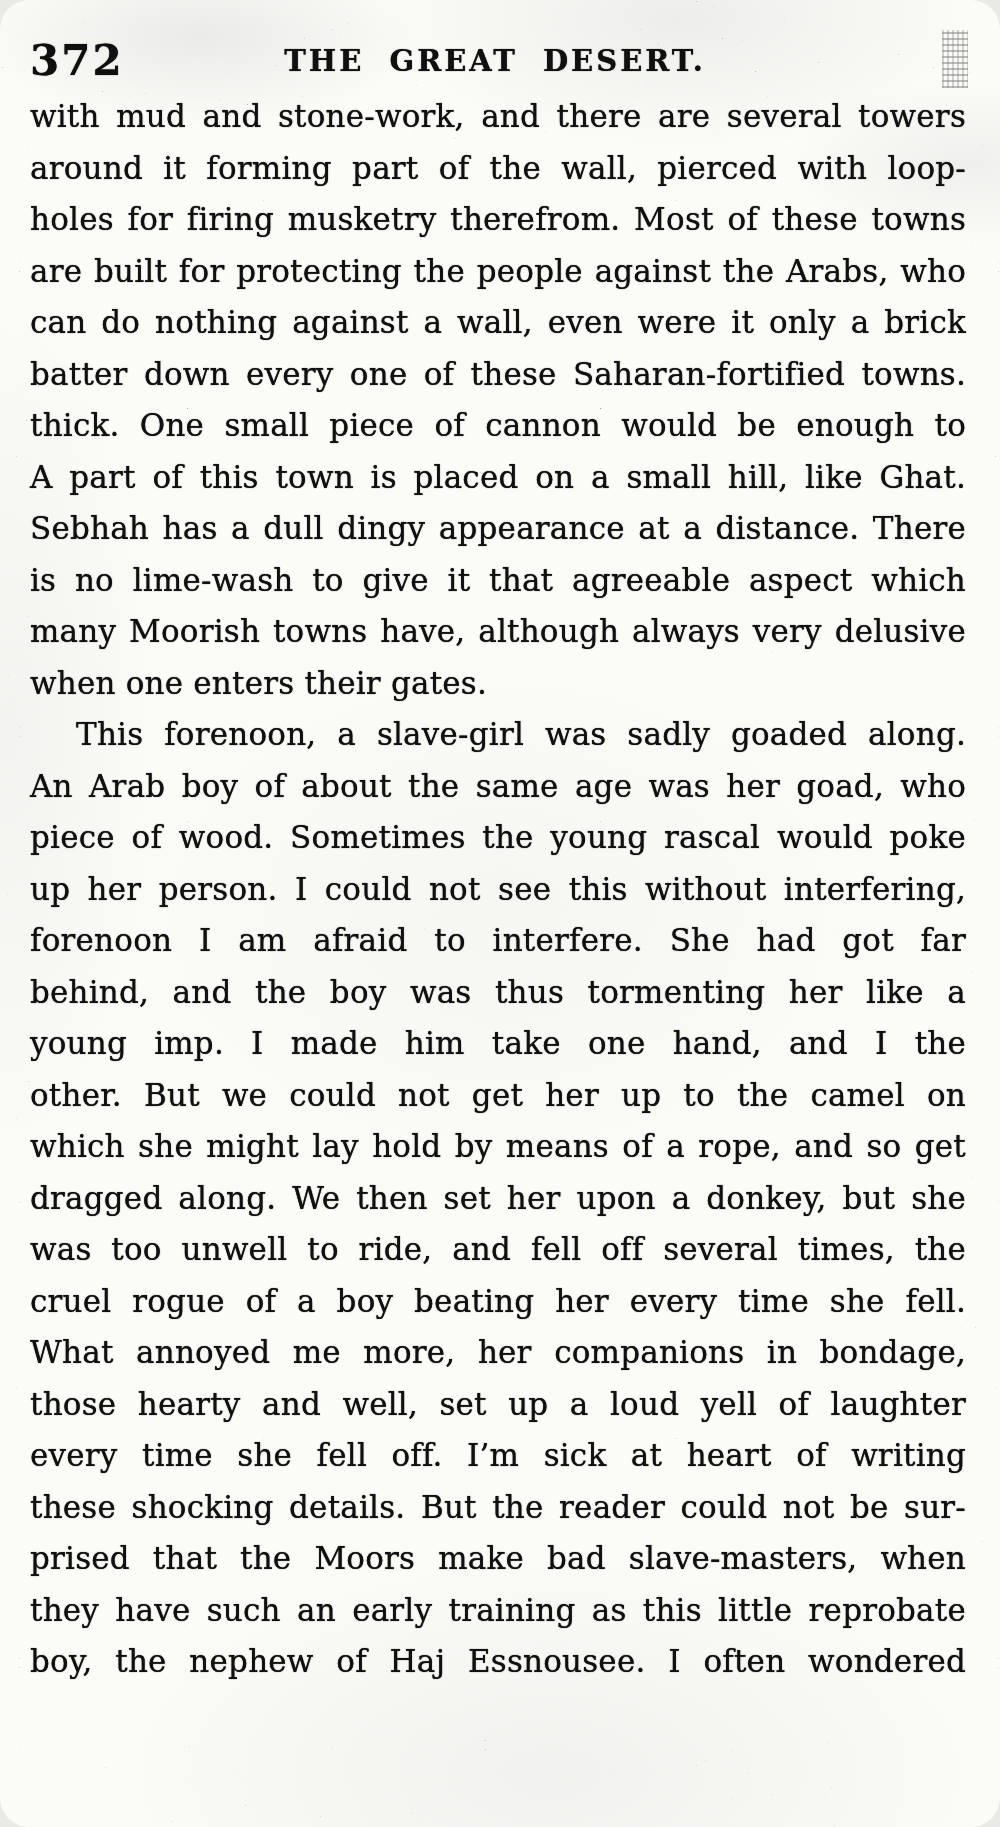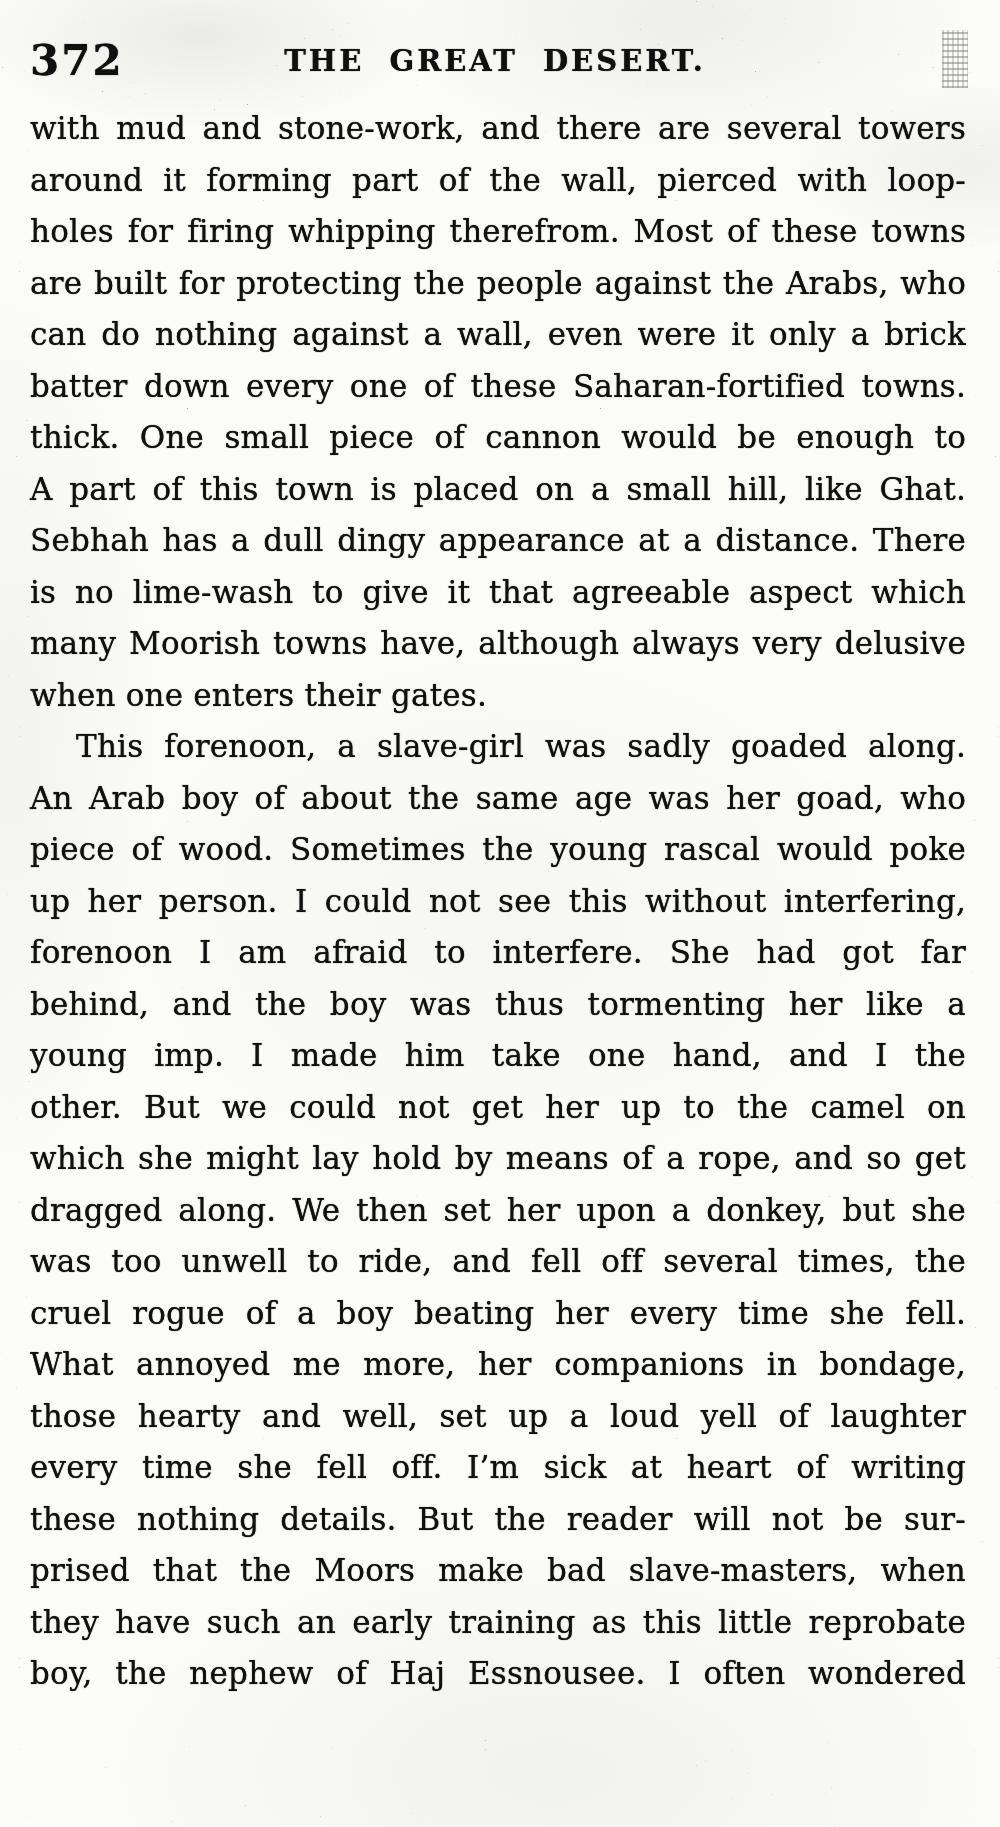--- a/index.html
+++ b/index.html
@@ -16,20 +16,21 @@
     background-color: #fbfbf8;
     background-image:
       radial-gradient(ellipse 320px 130px at 20% 2%, rgba(90,90,90,0.10), transparent 70%),
       radial-gradient(ellipse 420px 190px at 68% 1%, rgba(100,100,100,0.09), transparent 70%),
       radial-gradient(ellipse 260px 120px at 97% 9%, rgba(100,100,100,0.08), transparent 70%),
       radial-gradient(ellipse 200px 600px at 1% 40%, rgba(110,110,110,0.06), transparent 75%),
       radial-gradient(ellipse 600px 300px at 55% 97%, rgba(110,110,110,0.07), transparent 75%),
       radial-gradient(ellipse 500px 350px at 50% 50%, rgba(120,120,120,0.04), transparent 80%);
     font-family: "DejaVu Serif", "Liberation Serif", serif;
     color: #101010;
+    border-radius: 29px;
   }
   .noise-layer {
     position: absolute;
     top: 0; left: 0;
     width: 1000px;
     height: 1827px;
     pointer-events: none;
     z-index: 3;
   }
   .page-header {
@@ -56,21 +57,21 @@
     top: 10px;
     text-align: center;
     font-size: 29px;
     font-weight: bold;
     letter-spacing: 3px;
     word-spacing: 12px;
     text-shadow: 0 0 1px rgba(0,0,0,0.85);
   }
   .page-body {
     position: absolute;
-    top: 103px;
+    top: 91px;
     left: 30px;
     right: 34px;
     z-index: 2;
   }
   .para { margin: 0; padding: 0; }
   .line {
     font-size: 31px;
     line-height: 51.5px;
     height: 51.5px;
     letter-spacing: 0.2px;
@@ -109,21 +110,21 @@
 
   <header class="page-header">
     <span class="page-number">372</span>
     <span class="running-head">THE GREAT DESERT.</span>
   </header>
 
   <main class="page-body">
       <div class="para">
         <div class="line">with mud and stone-work, and there are several towers</div>
         <div class="line">around it forming part of the wall, pierced with loop-</div>
-        <div class="line">holes for firing whipping therefrom. Most of these towns</div>
+        <div class="line">holes for firing musketry therefrom. Most of these towns</div>
         <div class="line">are built for protecting the people against the Arabs, who</div>
         <div class="line">can do nothing against a wall, even were it only a brick</div>
         <div class="line">batter down every one of these Saharan-fortified towns.</div>
         <div class="line">thick. One small piece of cannon would be enough to</div>
         <div class="line">A part of this town is placed on a small hill, like Ghat.</div>
         <div class="line">Sebhah has a dull dingy appearance at a distance. There</div>
         <div class="line">is no lime-wash to give it that agreeable aspect which</div>
         <div class="line">many Moorish towns have, although always very delusive</div>
         <div class="line nojust">when one enters their gates.</div>
       </div>
@@ -136,21 +137,21 @@
         <div class="line">behind, and the boy was thus tormenting her like a</div>
         <div class="line">young imp. I made him take one hand, and I the</div>
         <div class="line">other. But we could not get her up to the camel on</div>
         <div class="line">which she might lay hold by means of a rope, and so get</div>
         <div class="line">dragged along. We then set her upon a donkey, but she</div>
         <div class="line">was too unwell to ride, and fell off several times, the</div>
         <div class="line">cruel rogue of a boy beating her every time she fell.</div>
         <div class="line">What annoyed me more, her companions in bondage,</div>
         <div class="line">those hearty and well, set up a loud yell of laughter</div>
         <div class="line">every time she fell off. I’m sick at heart of writing</div>
-        <div class="line">these nothing details. But the reader will not be sur-</div>
+        <div class="line">these shocking details. But the reader could not be sur-</div>
         <div class="line">prised that the Moors make bad slave-masters, when</div>
         <div class="line">they have such an early training as this little reprobate</div>
         <div class="line">boy, the nephew of Haj Essnousee. I often wondered</div>
       </div>
     </main>
 
   <svg class="noise-layer" width="1000" height="1827" xmlns="http://www.w3.org/2000/svg">
     <filter id="speckle" x="0" y="0" width="100%" height="100%">
       <feTurbulence type="fractalNoise" baseFrequency="0.62" numOctaves="3" seed="11" stitchTiles="stitch"></feTurbulence>
       <feColorMatrix type="matrix" values="0 0 0 0 0

